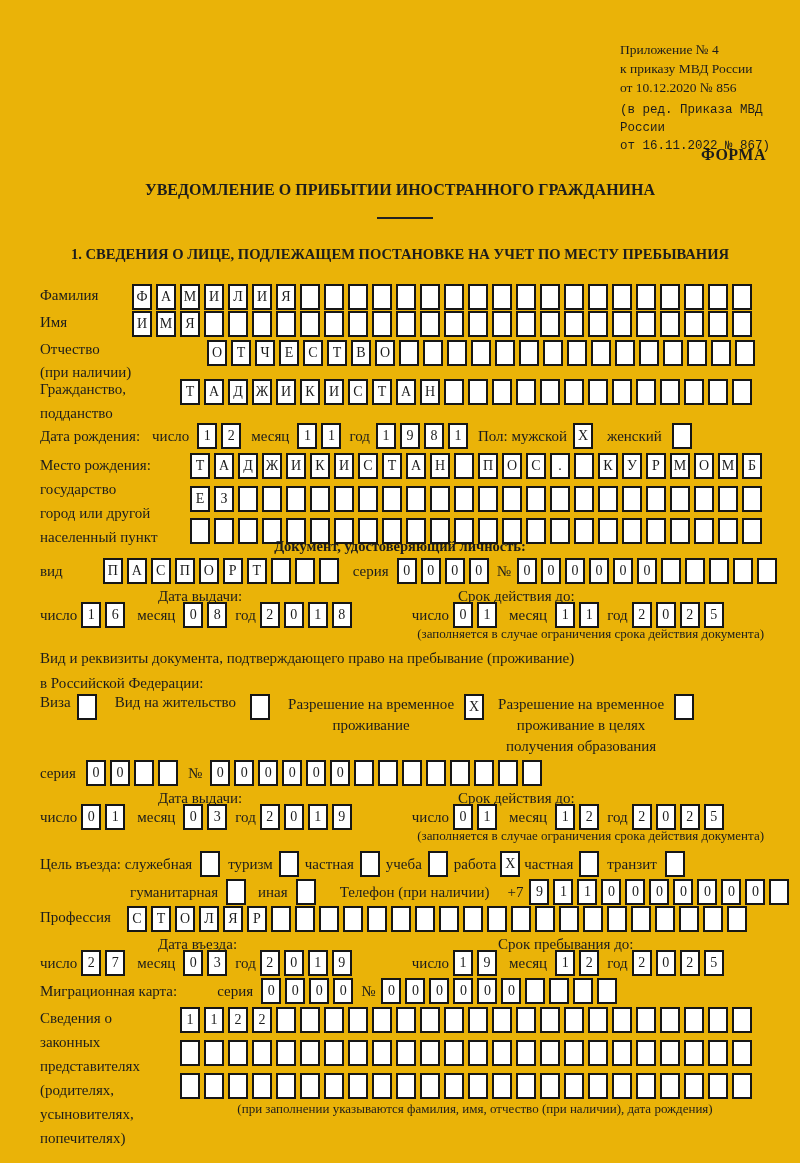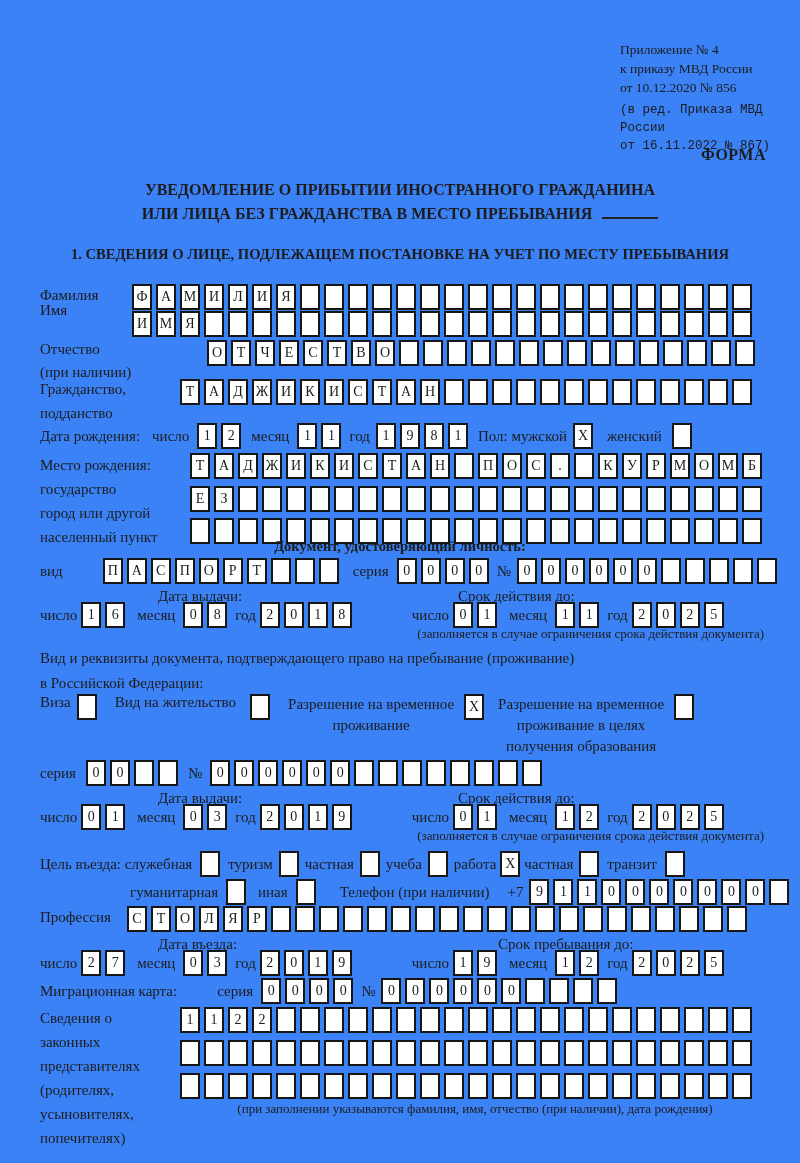--- a/index.html
+++ b/index.html
@@ -1,16 +1,16 @@
 <!DOCTYPE html>
 <html><head>
 <meta charset="utf-8">
 <style>
   html,body{margin:0;padding:0;background:#fff;}
-  .page{position:relative;width:800px;height:1163px;background:#3b82f6;overflow:hidden;
+  .page{position:relative;width:800px;height:1163px;background:#eab308;overflow:hidden;
         font-family:"Liberation Serif","DejaVu Serif",serif;color:#1c1c1c;}
   .abs{position:absolute;}
   .lbl{font-size:15px;white-space:nowrap;}
   .center{width:100%;text-align:center;}
   .annex{font-size:13.5px;line-height:19px;}
   .annex-sub{font-size:12.5px;line-height:18px;font-family:Liberation Mono, monospace;}
   .forma{right:34px;font-weight:bold;font-size:16px;letter-spacing:.5px;}
   .title{font-weight:bold;font-size:16px;}
   .blank-line{display:inline-block;width:56px;height:13px;border-bottom:2px solid #222;margin-left:10px;}
   .sec-head{font-weight:bold;font-size:14.6px;}
@@ -36,21 +36,21 @@
     <div>к приказу МВД России</div>
     <div>от 10.12.2020 № 856</div>
     <div class="annex-sub" style="margin-top:4px;">(в ред. Приказа МВД России</div>
     <div class="annex-sub">от 16.11.2022 № 867)</div>
   </div>
 
   <div class="abs forma" style="top:146px;">ФОРМА</div>
 
   <div class="abs center title" style="top:181px;">УВЕДОМЛЕНИЕ О ПРИБЫТИИ ИНОСТРАННОГО ГРАЖДАНИНА</div>
   <div class="abs center title" style="top:204px;">
-    <span>ИЛИ ЛИЦА БЕЗ ГРАЖДАНСТВА В МЕСТО ПРЕБЫВАНИЯ</span><span class="blank-line"></span>
+    <span class="blank-line"></span>
   </div>
 
   <div class="abs center sec-head" style="top:246px;">1. СВЕДЕНИЯ О ЛИЦЕ, ПОДЛЕЖАЩЕМ ПОСТАНОВКЕ НА УЧЕТ ПО МЕСТУ ПРЕБЫВАНИЯ</div>
 
   <div class="abs lbl" style="left:40px;top:287px;">Фамилия</div>
   <div class="abs cells" style="left:132px;top:284px;">
       <span class="cell">Ф</span>
       <span class="cell">А</span>
       <span class="cell">М</span>
       <span class="cell">И</span>
@@ -71,21 +71,21 @@
       <span class="cell"></span>
       <span class="cell"></span>
       <span class="cell"></span>
       <span class="cell"></span>
       <span class="cell"></span>
       <span class="cell"></span>
       <span class="cell"></span>
       <span class="cell"></span>
     </div>
 
-  <div class="abs lbl" style="left:40px;top:302px;text-align:right;">Имя</div>
+  <div class="abs lbl" style="left:40px;top:314px;text-align:right;">Имя</div>
   <div class="abs cells" style="left:132px;top:311px;">
       <span class="cell">И</span>
       <span class="cell">М</span>
       <span class="cell">Я</span>
       <span class="cell"></span>
       <span class="cell"></span>
       <span class="cell"></span>
       <span class="cell"></span>
       <span class="cell"></span>
       <span class="cell"></span>

